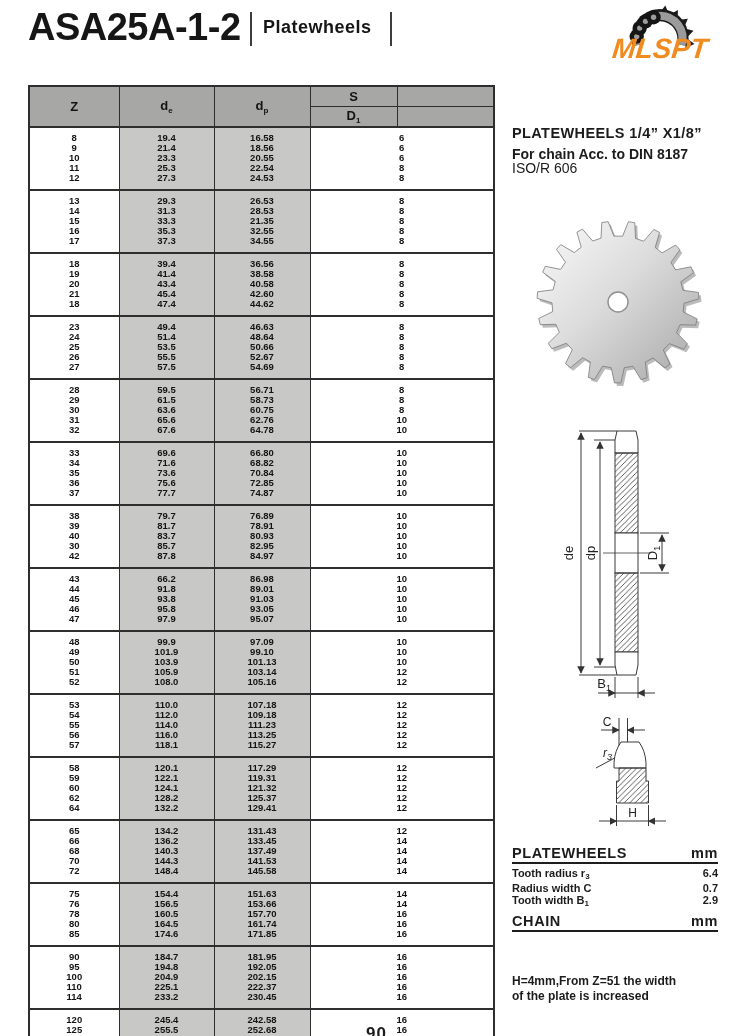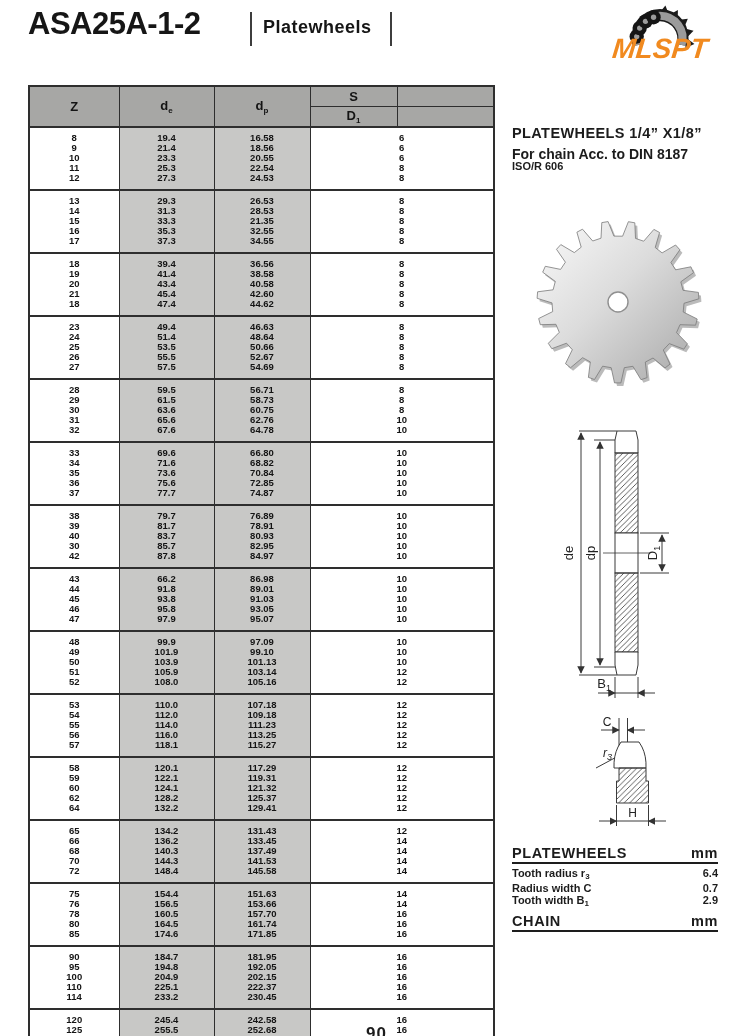--- a/index.html
+++ b/index.html
@@ -1,21 +1,21 @@
 <!DOCTYPE html>
 <html><head>
 <meta charset="utf-8">
 <style>
   html,body{margin:0;padding:0;background:#e8e8e8;}
   .page{position:relative;width:750px;height:1036px;background:#ffffff;overflow:hidden;
         font-family:"Liberation Sans",sans-serif;color:#1c1c1c;}
   .abs{position:absolute;}
 
   
-  .main-title{position:absolute;left:28px;top:6px;font-size:31px;font-weight:bold;letter-spacing:-0.5px;color:#161616;}
+  .main-title{position:absolute;left:28px;top:6px;font-size:38px;font-weight:bold;letter-spacing:-0.5px;color:#161616;}
   .vbar{position:absolute;top:12px;width:2px;height:34px;background:#3d3d3d;}
   .sub-title{position:absolute;left:263px;top:17px;font-size:18px;font-weight:bold;letter-spacing:0.5px;color:#161616;}
   .logo-text{position:absolute;left:594px;top:33px;width:132px;text-align:center;
              font-size:28px;font-weight:bold;font-style:italic;color:#f18a1f;
              transform:skewX(-6deg);letter-spacing:0px;}
 
   
   table.size{position:absolute;left:28px;top:85px;border-collapse:collapse;table-layout:fixed;
              width:465px;border:2px solid #2e2e2e;}
   table.size thead th{background:#a7a7a5;border:1px solid #2e2e2e;font-size:13px;font-weight:bold;
@@ -30,21 +30,21 @@
   td.c-s{text-align:left;}
   .s-val{display:inline-block;width:87px;text-align:center;}
   .shade{background:#c8c8c6;}
   tr.g-first td{padding-top:5px;}
   tr.g-last td{padding-bottom:6px;}
   .hsub{font-size:8px;vertical-align:-3px;}
 
   
   .rp-heading{position:absolute;left:512px;top:125px;font-size:14.5px;font-weight:bold;letter-spacing:0.4px;}
   .rp-line1{position:absolute;left:512px;top:146px;font-size:14px;font-weight:bold;}
-  .rp-line2{position:absolute;left:512px;top:160px;font-size:11px;font-weight:bold;}
+  .rp-line2{position:absolute;left:512px;top:160px;font-size:14px;font-weight:normal;}
 
   
   .spec{position:absolute;width:206px;}
   .spec-head{display:flex;justify-content:space-between;align-items:flex-end;
              font-size:14.5px;font-weight:bold;letter-spacing:0.6px;
              border-bottom:2px solid #1d1d1d;padding-bottom:1px;}
   .spec-rows{margin-top:4px;}
   .spec-row{display:flex;justify-content:space-between;font-size:11px;font-weight:bold;line-height:11.8px;}
   .sub{font-size:8px;vertical-align:-2px;}
   .note{position:absolute;left:512px;top:974px;font-size:12px;font-weight:bold;line-height:15px;}
@@ -673,15 +673,19 @@
       </div>
   </div>
 
   <div class="spec" style="left:512px;top:913px">
     <div class="spec-head">
       <span>CHAIN</span>
       <span>mm</span>
     </div>
   </div>
 
+  <div class="note">
+    <div>H=4mm,From Z=51 the width</div>
+    <div>of the plate is increased</div>
+  </div>
 
   <div class="page-num">90</div>
 </div>
 
 </body></html>

